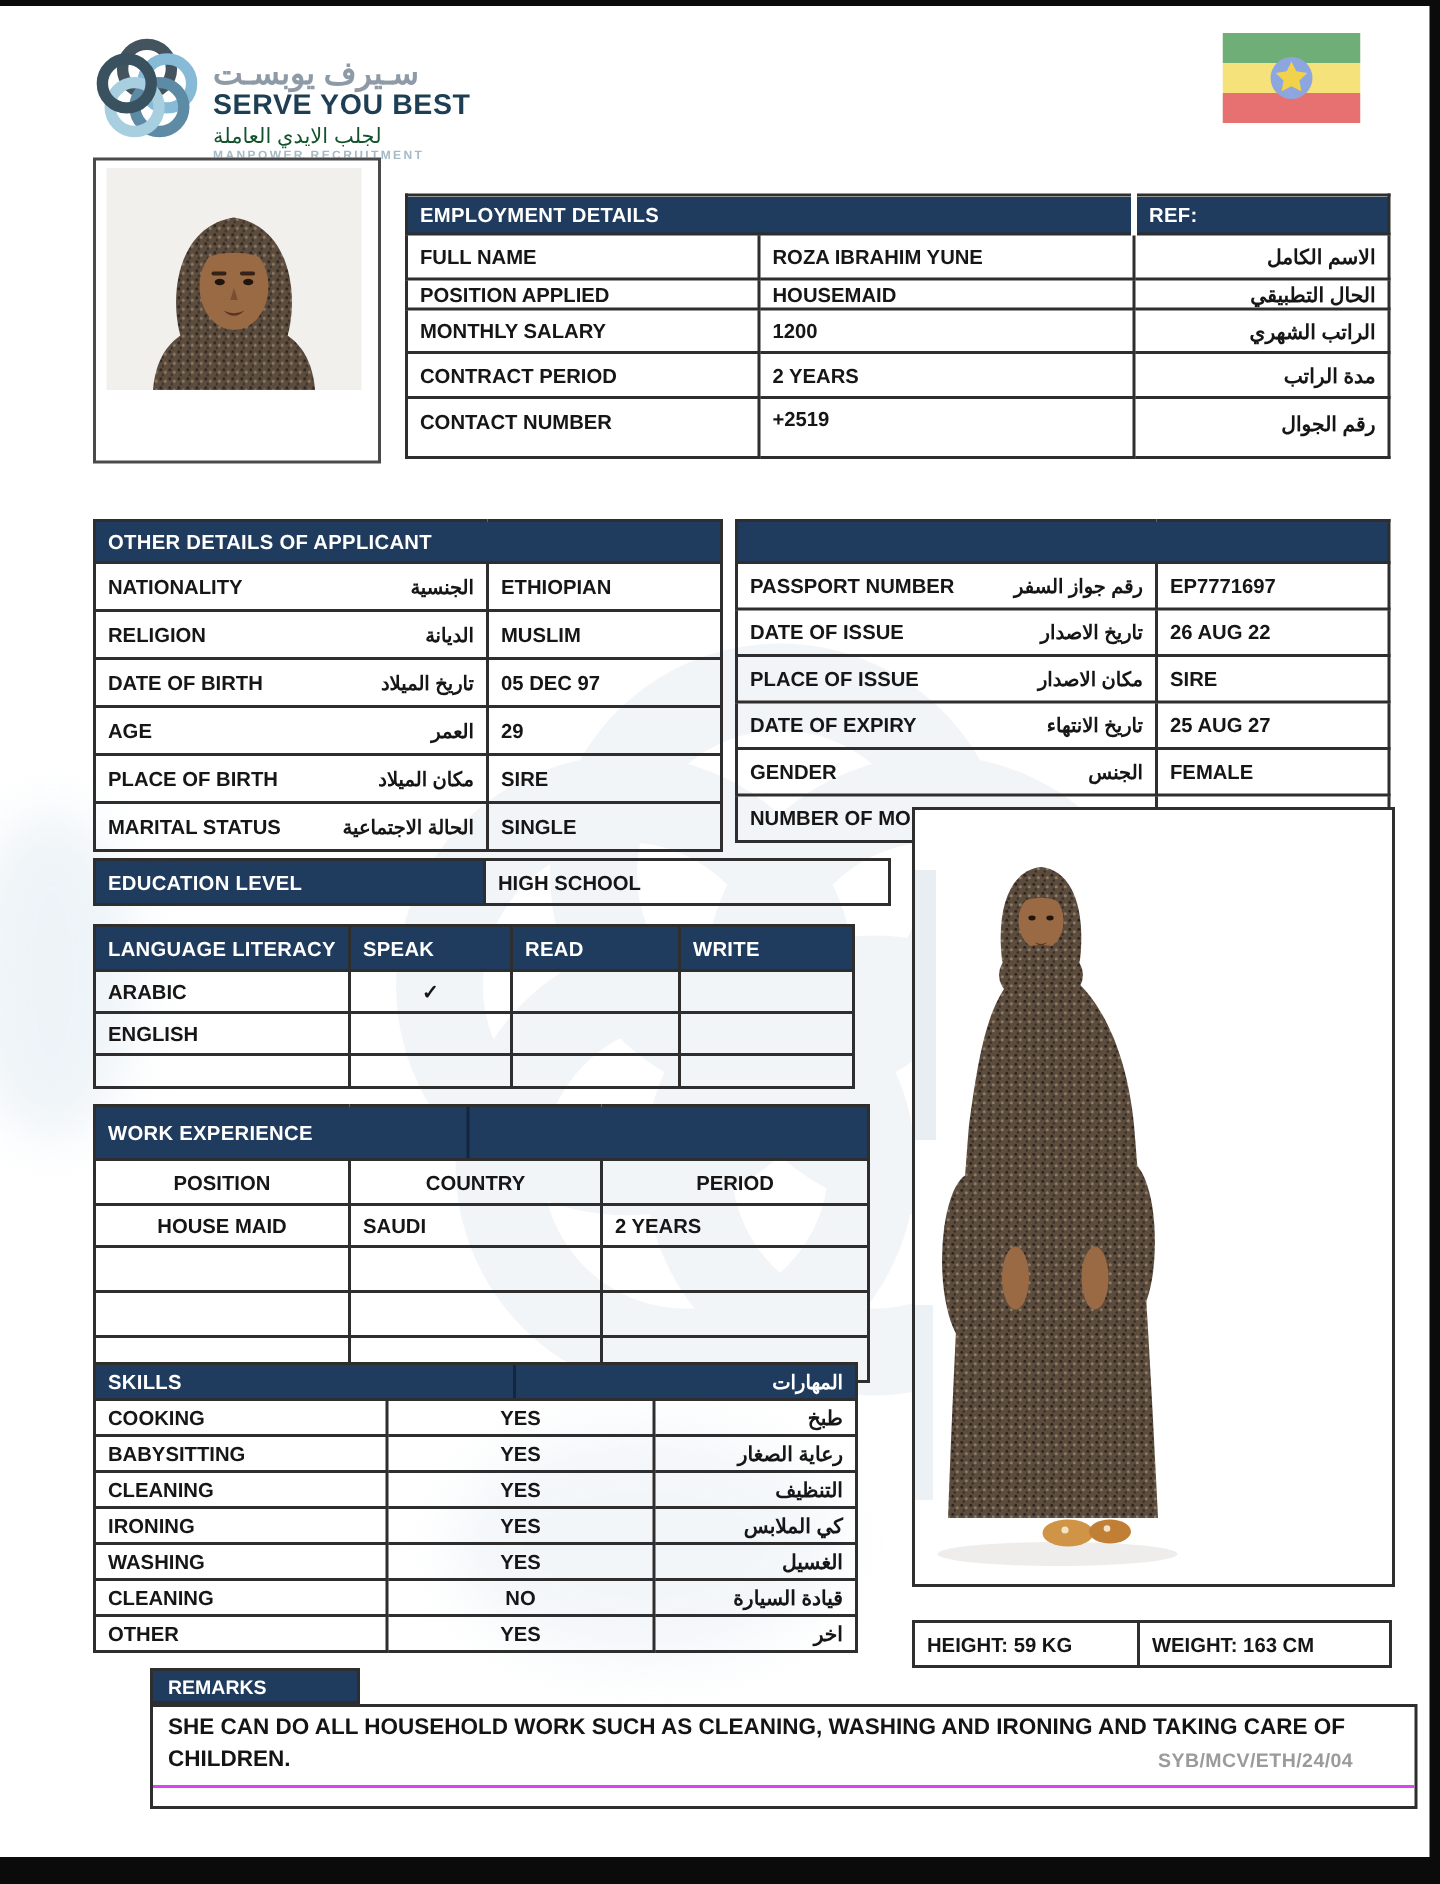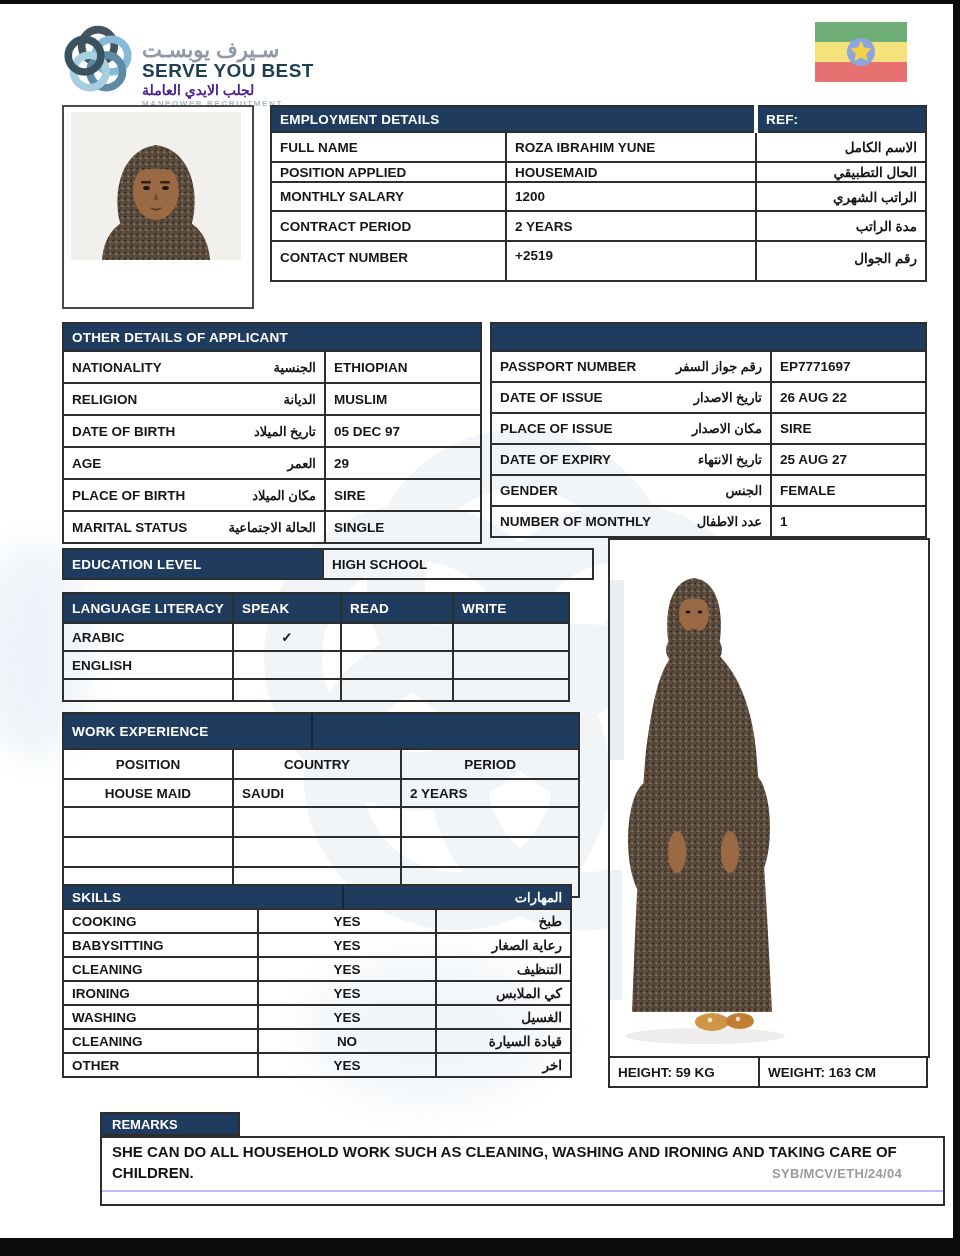--- a/index.html
+++ b/index.html
@@ -11,21 +11,21 @@
   .edge{position:absolute;background:#0b0b0b;}
   .edge.top{left:0;top:0;width:960px;height:4px;}
   .edge.right{right:0;top:0;width:7px;height:1256px;}
   .edge.bottom{left:0;top:1238px;width:960px;height:18px;}
 
   
   .blob{position:absolute;border-radius:50%;filter:blur(18px);opacity:.55;pointer-events:none;}
   .wm{position:absolute;opacity:.09;pointer-events:none;}
 
   
-  .doc{position:absolute;border-collapse:collapse;table-layout:fixed;}
+  .doc{position:absolute;border-collapse:collapse;table-layout:fixed;margin-top:24px;}
   .doc td{
     border:2px solid #2e2e2e;padding:1px 8px;font-weight:700;color:#161616;
     font-size:13.5px;white-space:nowrap;overflow:hidden;vertical-align:middle;
   }
   .navy{background:#1f3b5e;color:#ffffff !important;}
   .hdr{font-size:13.5px;letter-spacing:.2px;}
   .val{font-size:14.5px;color:#0c0c0c;}
   .ar{text-align:right;font-size:13px;direction:rtl;}
   .ctr{text-align:center;}
   .pre{white-space:pre;}
@@ -33,29 +33,29 @@
   .lr .a{direction:rtl;font-size:13px;}
 
   .box{position:absolute;border:2px solid #2e2e2e;background:transparent;}
   .photo-box{position:absolute;border:2px solid #4a4a4a;background:#ffffff;}
 
   
   .logo-wrap{position:absolute;left:60px;top:16px;width:320px;height:96px;}
   .logo-text{position:absolute;left:82px;top:2px;line-height:1.05;}
   .lt-ar{font-size:21px;font-weight:700;color:#8e9ba6;direction:rtl;text-align:left;margin-top:21px;}
   .lt-en{font-size:19px;font-weight:700;color:#1d3e53;letter-spacing:.4px;}
-  .lt-ar2{font-size:14px;font-weight:700;color:#4c1d95;direction:rtl;text-align:left;margin-top:2px;}
+  .lt-ar2{font-size:14px;font-weight:400;color:#14532d;direction:rtl;text-align:left;margin-top:2px;}
   .lt-sub{font-size:8px;font-weight:700;color:#a5bac6;letter-spacing:1.6px;margin-top:2px;}
 
   .navy-bar{position:absolute;background:#1f3b5e;color:#fff;font-weight:700;
     display:flex;align-items:center;padding:0 10px;box-sizing:border-box;border:2px solid #2e2e2e;}
   .divline{position:absolute;background:#13263d;}
 
   .remarks-box{position:absolute;border:2px solid #2e2e2e;box-sizing:border-box;background:transparent;}
-  .remarks-text{height:46px;border-bottom:2px solid #c4b5fd;padding:3px 10px;
+  .remarks-text{height:46px;border-bottom:2px solid #d946ef;padding:3px 10px;
     font-size:15px;font-weight:700;color:#141414;line-height:21px;white-space:normal;}
   .remarks-empty{height:20px;}
   .ref-code{position:absolute;font-size:13px;font-weight:700;color:#9b9b9b;letter-spacing:.3px;}
 </style>
 </head>
 <body>
 
 <div class="blob" style="left:-20px;top:540px;width:110px;height:220px;background:#dfeaf2;"></div>
 <div class="blob" style="left:660px;top:800px;width:240px;height:220px;background:#e7eef4;"></div>
 <div class="blob" style="left:300px;top:950px;width:260px;height:160px;background:#eaf0f5;"></div>

